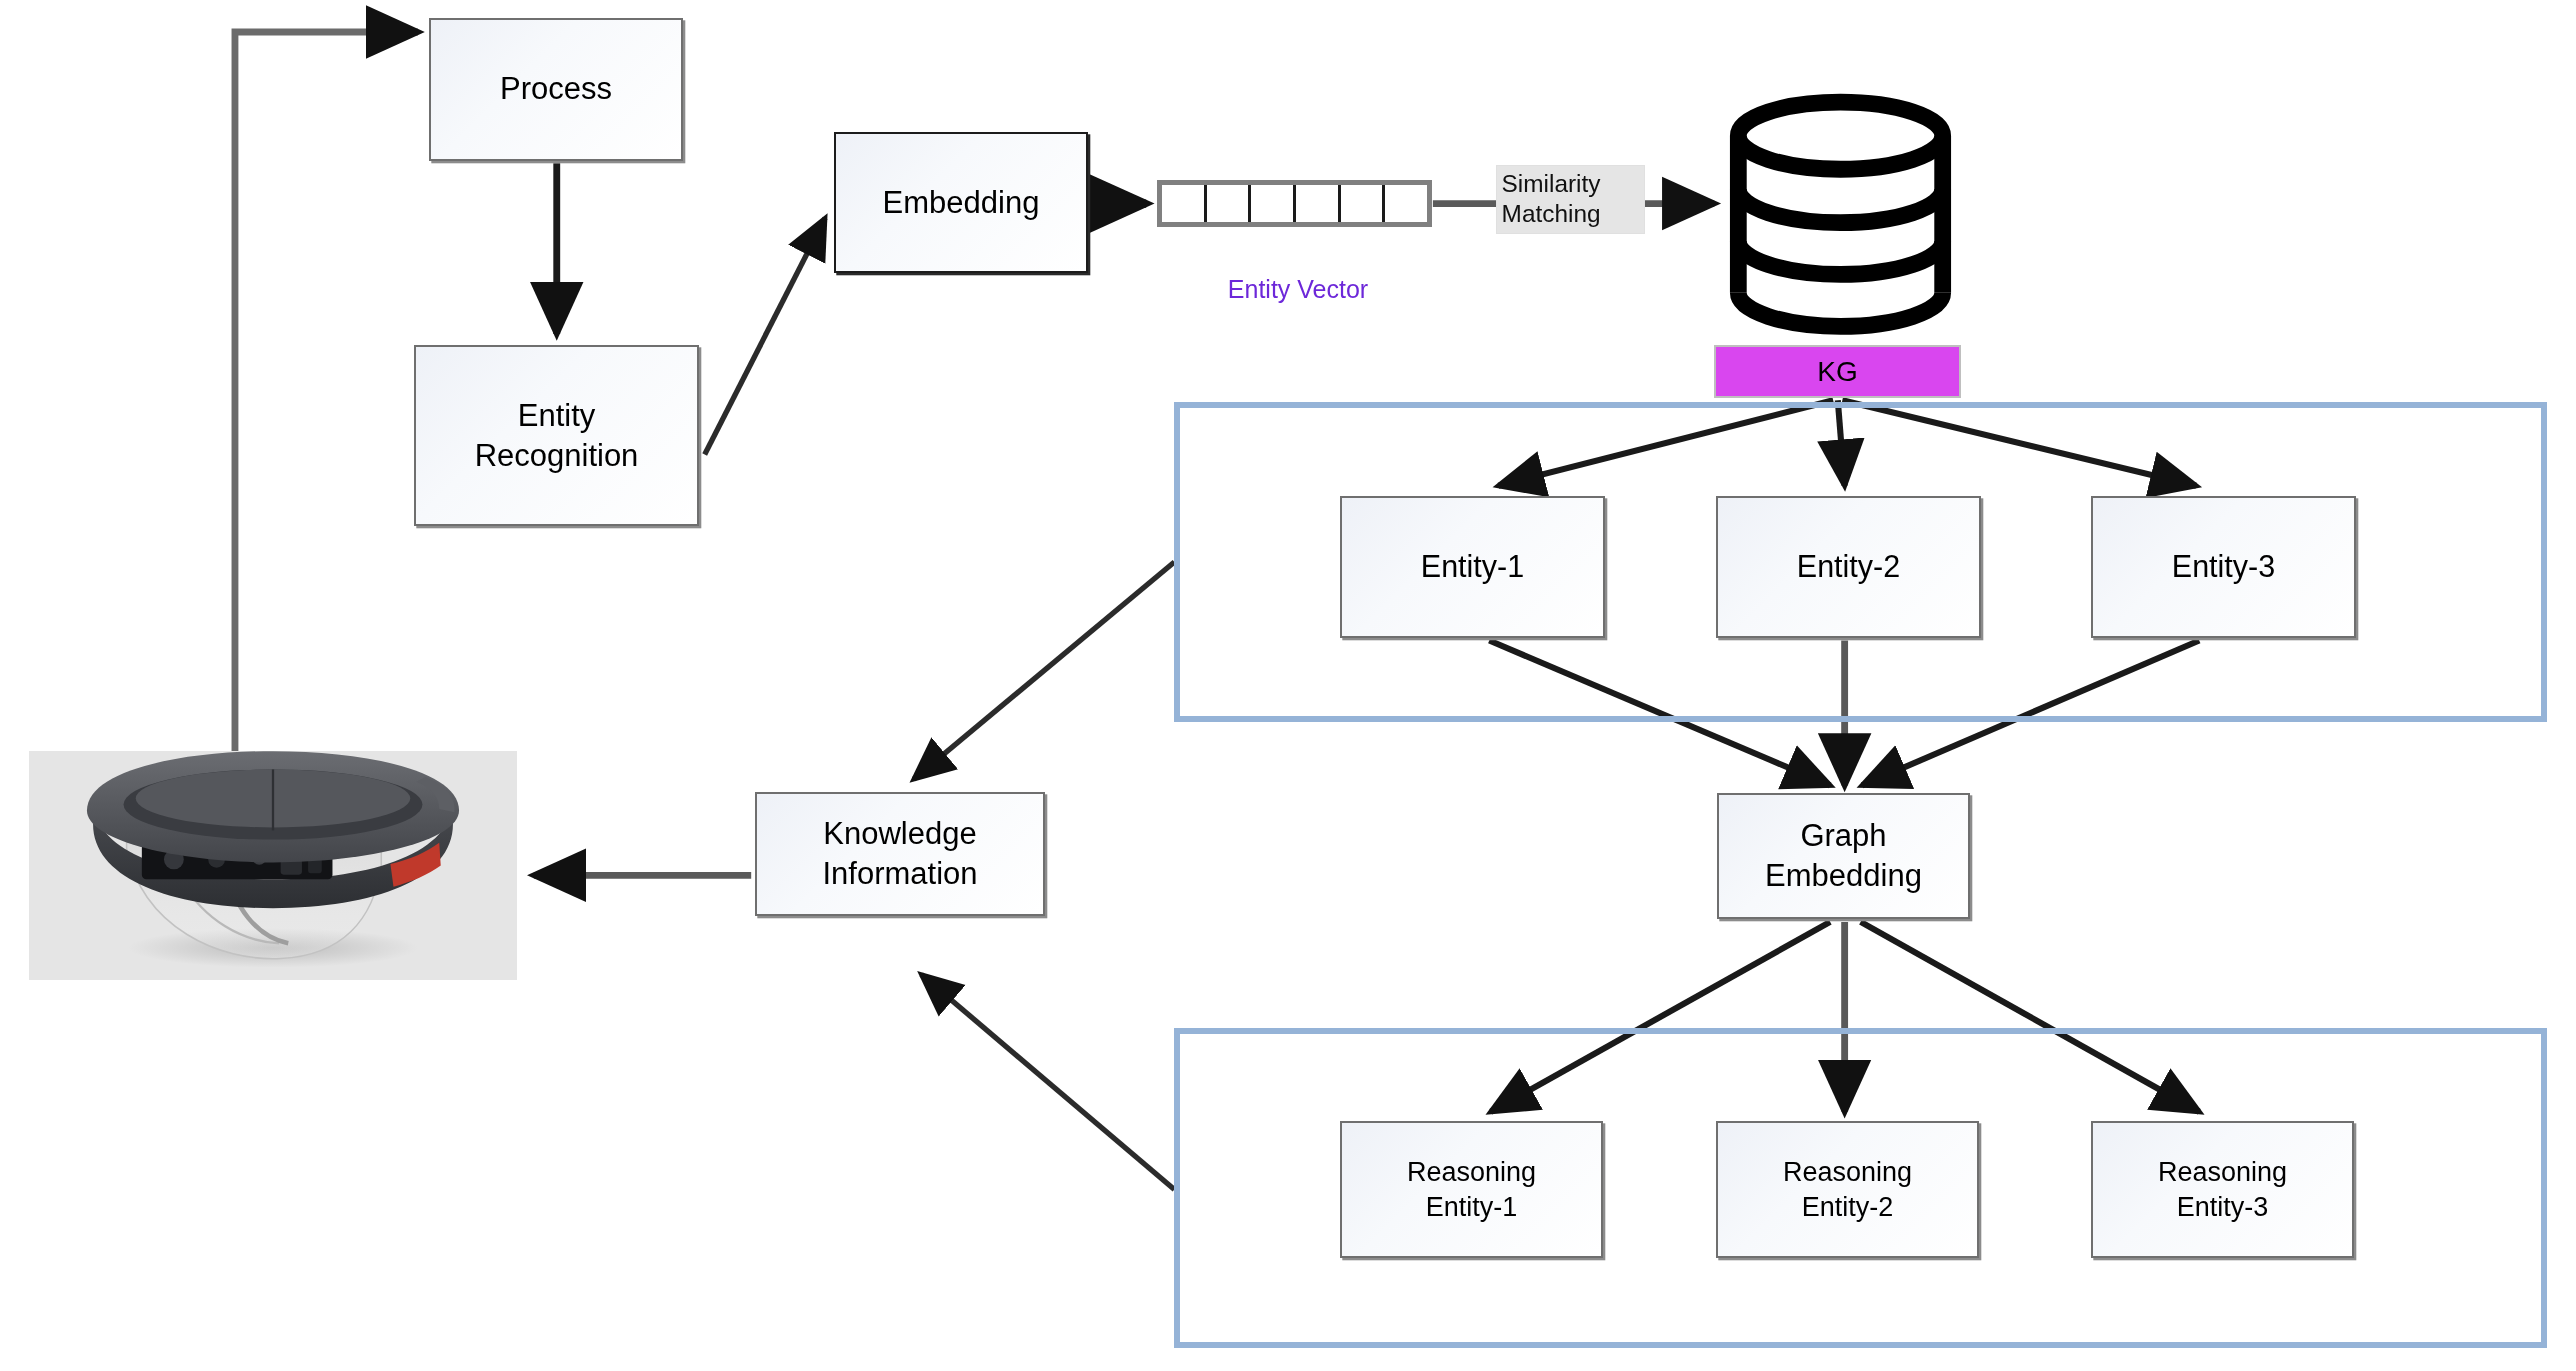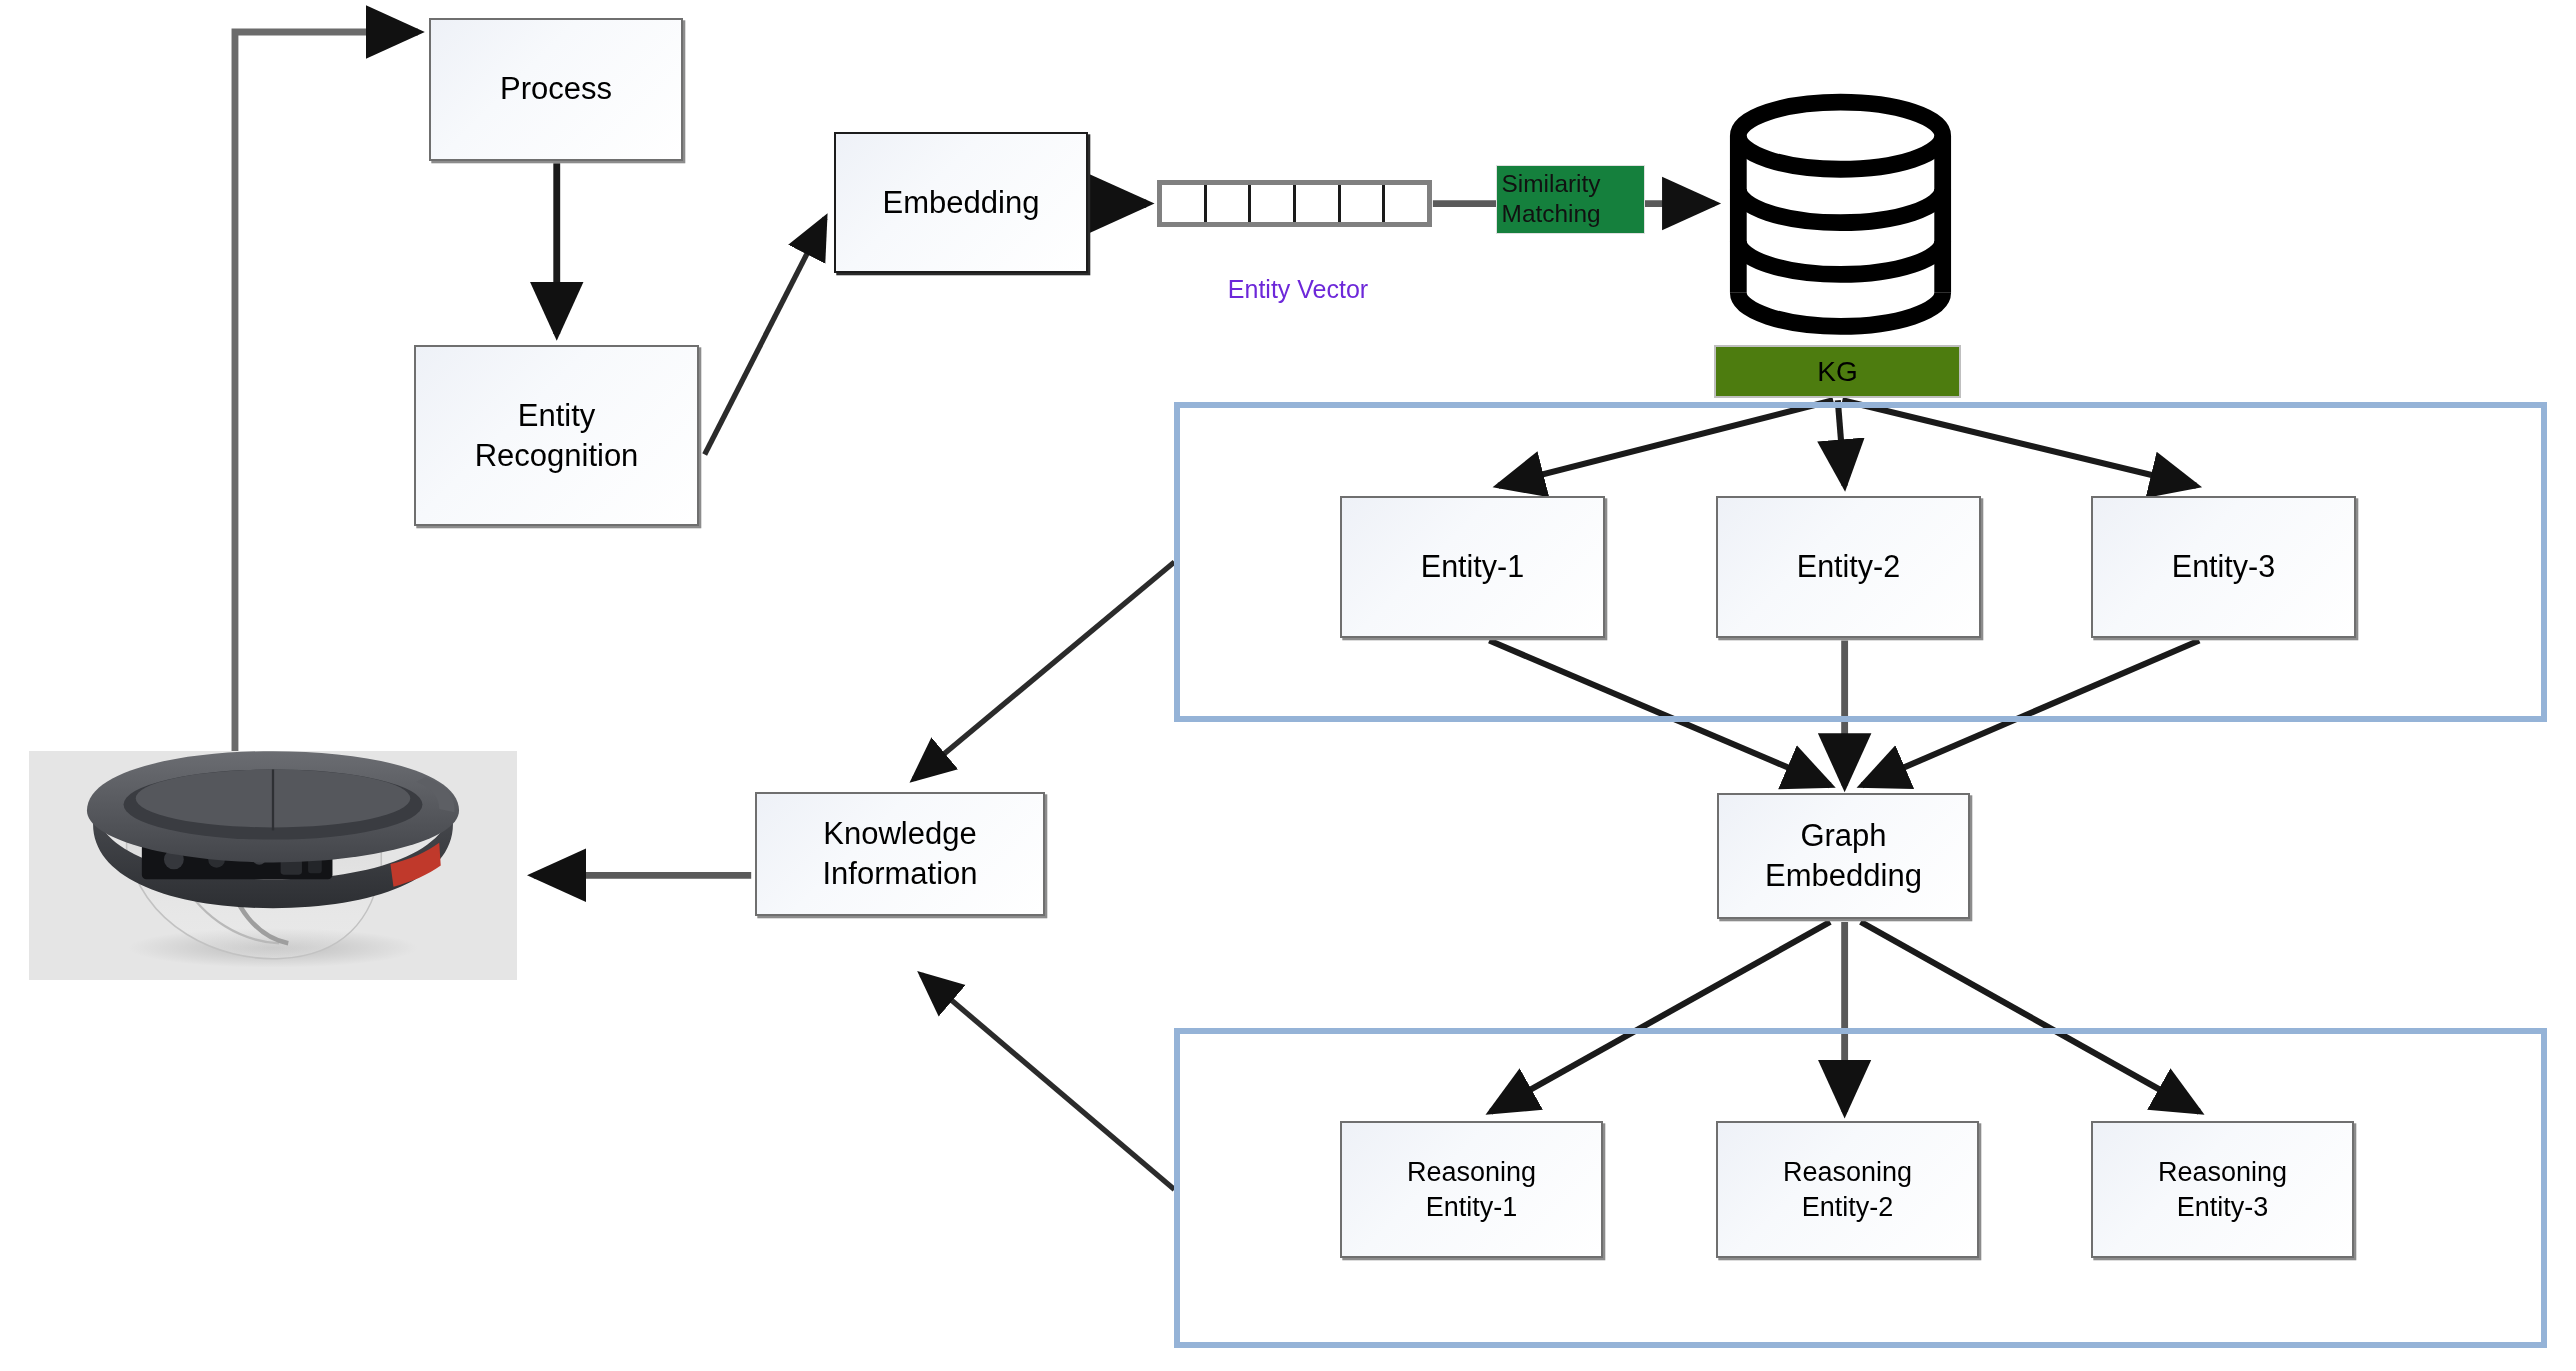--- a/index.html
+++ b/index.html
@@ -64,21 +64,21 @@
   .node-rent1        { left: 1340px; }
   .node-rent2        { left: 1716px; }
   .node-rent3        { left: 2091px; }
 
   
   .kg-box {
     position: absolute;
     left: 1714px; top: 345px;
     width: 247px; height: 53px;
     box-sizing: border-box;
-    background: #4d7c0f;
+    background: #d946ef;
     border: 2.3px solid #bfbfbf;
     display: flex; align-items: center; justify-content: center;
     font-size: 28px; color: #000;
     z-index: 5;
   }
 
   
   .vector-strip {
     position: absolute;
     left: 1157px; top: 180px;
@@ -103,21 +103,21 @@
     text-align: center;
     font-size: 25px;
     color: #6d28d9;
   }
 
   
   .sim-label {
     position: absolute;
     left: 1496px; top: 165px;
     width: 149px;
-    background: #15803d;
+    background: #e5e5e5;
     border: 0.8px solid #e0e0e0;
     font-size: 24.4px;
     line-height: 1.24;
     color: #111;
     text-align: left;
     padding: 3.1px 2.3px 3.1px 4.6px;
     box-sizing: border-box;
     z-index: 6;
     white-space: pre-line;
   }

